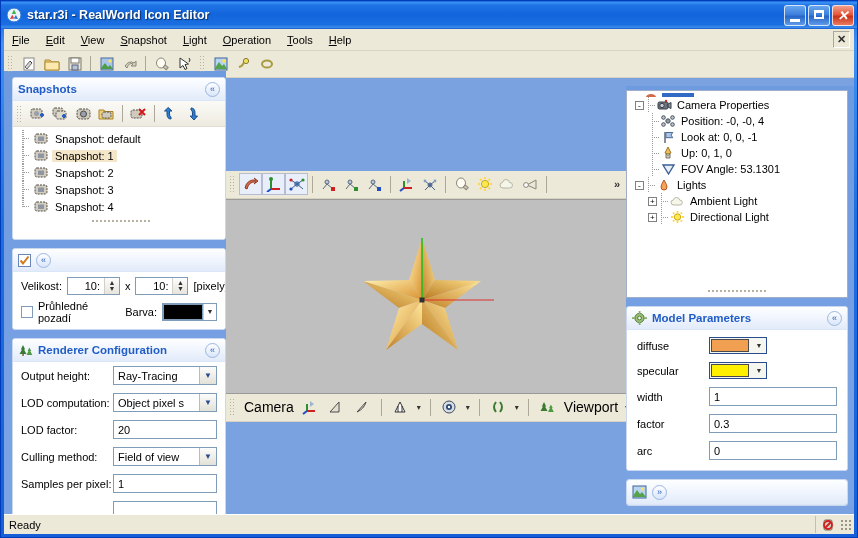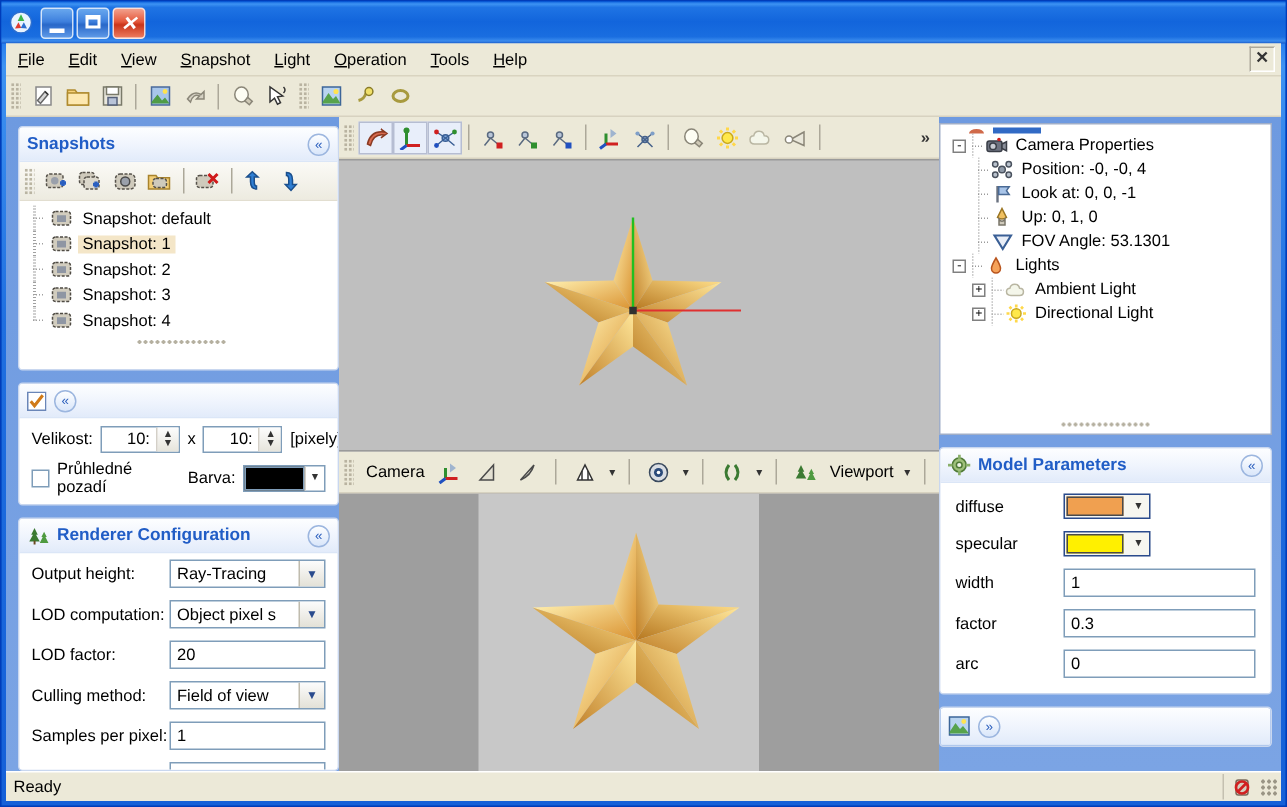--- a/index.html
+++ b/index.html
@@ -65,21 +65,21 @@
   .toolbar{
     height:26px;flex:0 0 auto;display:flex;align-items:center;
     background:#ece9d8;border-bottom:1px solid #d7d2c0;
   }
   .grip{width:7px;height:18px;margin:0 3px;flex:0 0 auto;
     background-image:radial-gradient(circle,#b0aa96 42%,transparent 45%);
     background-size:3px 3px;opacity:.85;}
   .tbtn{width:23px;height:22px;display:flex;align-items:center;justify-content:center;flex:0 0 auto;border:1px solid transparent;box-sizing:border-box;}
   .tsep{width:1px;height:17px;background:#aca899;margin:0 4px;flex:0 0 auto;}
   
-  .body{flex:1 1 auto;display:flex;min-height:0;background:#7ba2e0;}
+  .body{flex:1 1 auto;display:flex;min-height:0;background:#7ba2e0;align-items:center;}
   
   .dock-left{
     width:222px;flex:0 0 auto;
     background:linear-gradient(to bottom,#6e9ae0,#7ba4e4);
     padding:6px 0 0 8px;box-sizing:border-box;
     display:flex;flex-direction:column;gap:8px;overflow:hidden;
   }
   .dock-right{
     width:228px;flex:0 0 auto;
     background:linear-gradient(to bottom,#6e9ae0,#7ba4e4);
@@ -139,21 +139,21 @@
     display:flex;align-items:center;font-size:11px;overflow:hidden;}
   .fctl .tx{padding:0 4px;white-space:nowrap;overflow:hidden;flex:1 1 auto;}
   .fctl .dd{width:16px;flex:0 0 auto;height:17px;
     background:linear-gradient(to bottom,#fcfcfc,#e3e1d7);
     border-left:1px solid #c0bcae;color:#2a4b8d;font-size:8px;line-height:17px;text-align:center;font-weight:bold;}
   
   .vp-tb{height:27px;flex:0 0 auto;display:flex;align-items:center;background:#ece9d8;border-bottom:1px solid #d7d2c0;}
   .vp-ovf{margin-left:auto;margin-right:6px;font-weight:bold;font-size:11px;color:#333;}
   .vp3d{flex:0 0 auto;height:193px;background:#bfbfbf;position:relative;overflow:hidden;border:1px solid #9a9a9a;border-left:0;border-right:0;}
   .vp-tb2{height:27px;flex:0 0 auto;display:flex;align-items:center;gap:3px;background:#ece9d8;border-bottom:1px solid #d7d2c0;}
-  .vp-lbl{font-size:11px;padding:0 2px;}
+  .vp-lbl{font-size:14px;padding:0 2px;}
   .dd-mini{font-size:8px;color:#333;padding:0 2px;}
   .vp2d{flex:1 1 auto;background:#9e9e9e;position:relative;overflow:hidden;display:flex;}
   .canvas-band{position:absolute;left:93px;top:0;bottom:0;width:187px;background:#c8c8c8;}
   
   .rtree{
     background:#fff;border:1px solid #a0aec8;margin-top:4px;
     height:208px;overflow:hidden;padding:2px 0 0 4px;box-sizing:border-box;position:relative;
   }
   .r-row{display:flex;align-items:center;height:16px;font-size:11px;white-space:nowrap;}
   .pm{width:9px;height:9px;border:1px solid #808080;background:#fff;font-size:8px;line-height:7px;
@@ -194,20 +194,21 @@
 
   <div class="titlebar">
     <span class="title-ico">
       <svg width="16" height="16" viewBox="0 0 16 16">
         <circle cx="8" cy="8" r="7" fill="#e9f4ff" stroke="#2c6fd0"></circle>
         <path d="M8 2.5 L10.2 7 L5.8 7 Z" fill="#3bb54a"></path>
         <path d="M4 12 L6.3 7.8 L8.2 11.6 Z" fill="#e03c31"></path>
         <path d="M12 12 L7.8 11.6 L9.9 7.9 Z" fill="#2c6fd0"></path>
       </svg>
     </span>
+    <span class="title-text">star.r3i - RealWorld Icon Editor</span>
     <span class="wbtns">
       <span class="wbtn min">
           <i class="g"></i>
         </span>
       <span class="wbtn max">
           <i class="g"></i>
         </span>
       <span class="wbtn close">
           <i class="g">✕</i>
         </span>

